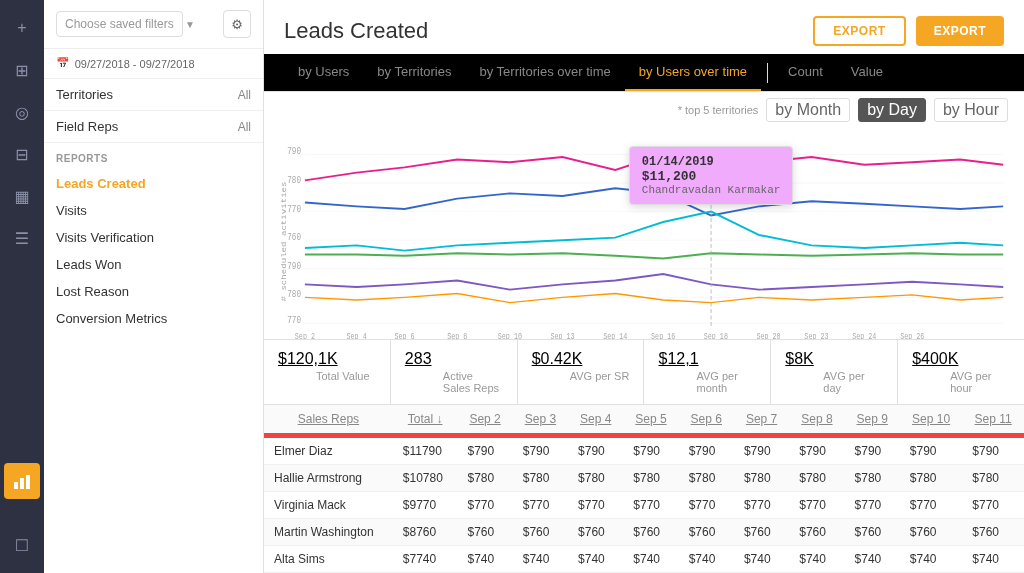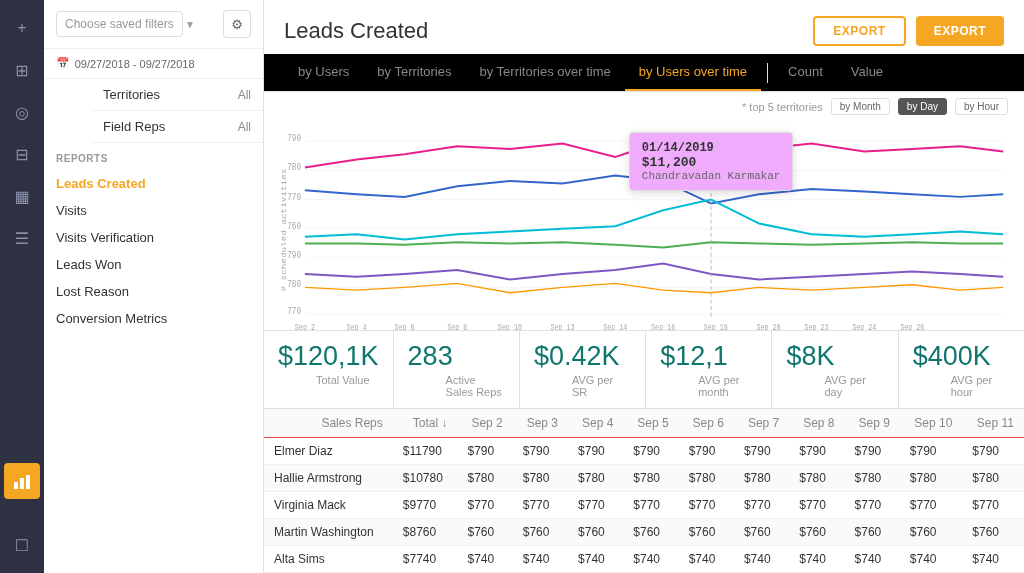--- a/index.html
+++ b/index.html
@@ -73,21 +73,20 @@
       border-bottom: 1px solid #eee;
     }
     .sidebar-row {
       display: flex;
       justify-content: space-between;
       align-items: center;
       padding: 8px 12px;
       font-size: 13px;
       color: #333;
       border-bottom: 1px solid #f0f0f0;
-      margin-left: 47px;
     }
     .sidebar-row .label { font-weight: 500; }
     .sidebar-row .value { color: #888; font-size: 12px; }
     .reports-section { padding: 10px 12px 4px; }
     .reports-title { font-size: 10px; color: #999; font-weight: 600; letter-spacing: 0.5px; text-transform: uppercase; margin-bottom: 6px; }
     .report-item {
       padding: 6px 0;
       font-size: 13px;
       color: #333;
       cursor: pointer;
@@ -160,35 +159,36 @@
 
     
     .chart-container {
       background: #fff;
       margin: 0;
       padding: 0;
       flex: 1;
       display: flex;
       flex-direction: column;
       overflow: hidden;
+      gap: 7px;
     }
     .chart-controls {
       display: flex;
       justify-content: flex-end;
       align-items: center;
       padding: 6px 16px 2px;
       font-size: 11px;
       color: #888;
       gap: 8px;
     }
     .time-btn {
       padding: 2px 8px;
       border: 1px solid #ddd;
       border-radius: 3px;
-      font-size: 10px;
+      font-size: 16px;
       cursor: pointer;
       background: white;
       color: #666;
     }
     .time-btn.active { background: #555; color: white; border-color: #555; }
 
     .chart-wrap {
       flex: 1;
       position: relative;
       padding: 0 16px;
@@ -219,42 +219,43 @@
       background: #fff;
       border-top: 1px solid #e0e0e0;
       border-bottom: 1px solid #e0e0e0;
     }
     .metric-item {
       flex: 1;
       padding: 10px 14px;
       border-right: 1px solid #e0e0e0;
     }
     .metric-item:last-child { border-right: none; }
-    .metric-value { font-size: 27px; font-weight: 400; color: #0f766e; }
+    .metric-value { font-size: 16px; font-weight: 400; color: #000000; text-decoration: underline; }
     .metric-label { font-size: 11px; color: #999; margin-top: 2px; margin-left: 38px; }
 
     
     .table-wrap {
       overflow-y: auto;
       flex-shrink: 0;
       background: #fff;
     }
     table {
       width: 100%;
       border-collapse: collapse;
       font-size: 12px;
     }
     thead tr { background: #fafafa; }
     th {
       padding: 7px 10px;
-      text-align: right;
+      text-align: center;
       color: #888;
       font-weight: 500;
-      border-bottom: 1px solid #ef4444;
+      border-bottom: 5px solid #ef4444;
       white-space: nowrap;
+      text-decoration: underline;
     }
     td {
       padding: 6px 10px;
       color: #333;
       border-bottom: 1px solid #f0f0f0;
       white-space: nowrap;
     }
     tr:nth-child(even) td { background: #fafafa; }
   </style>
 </head>

